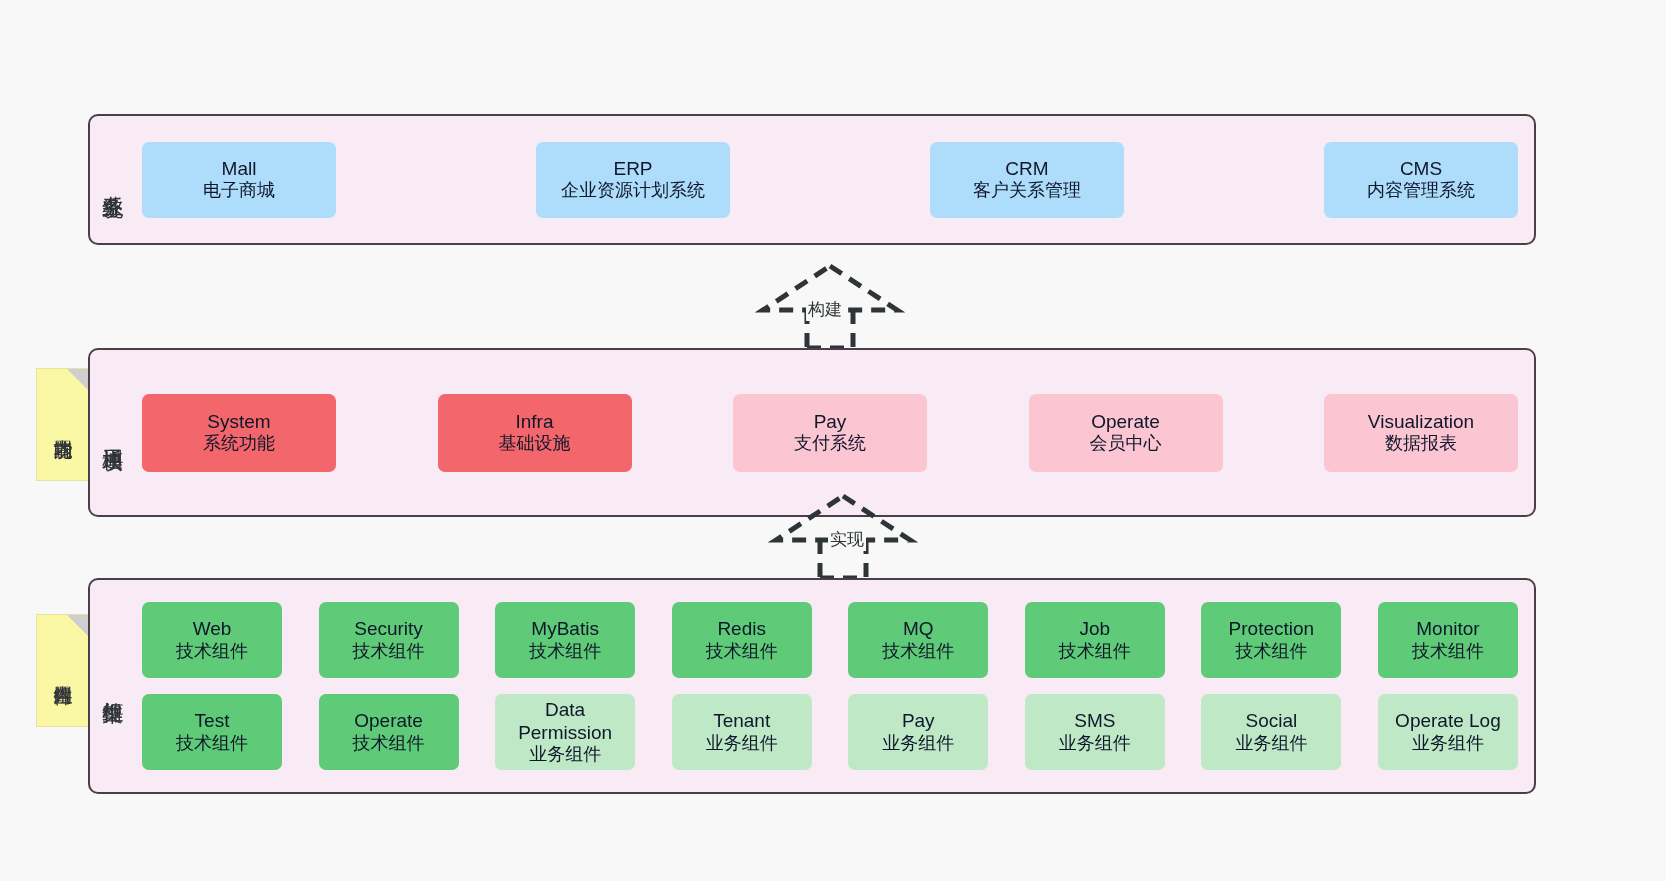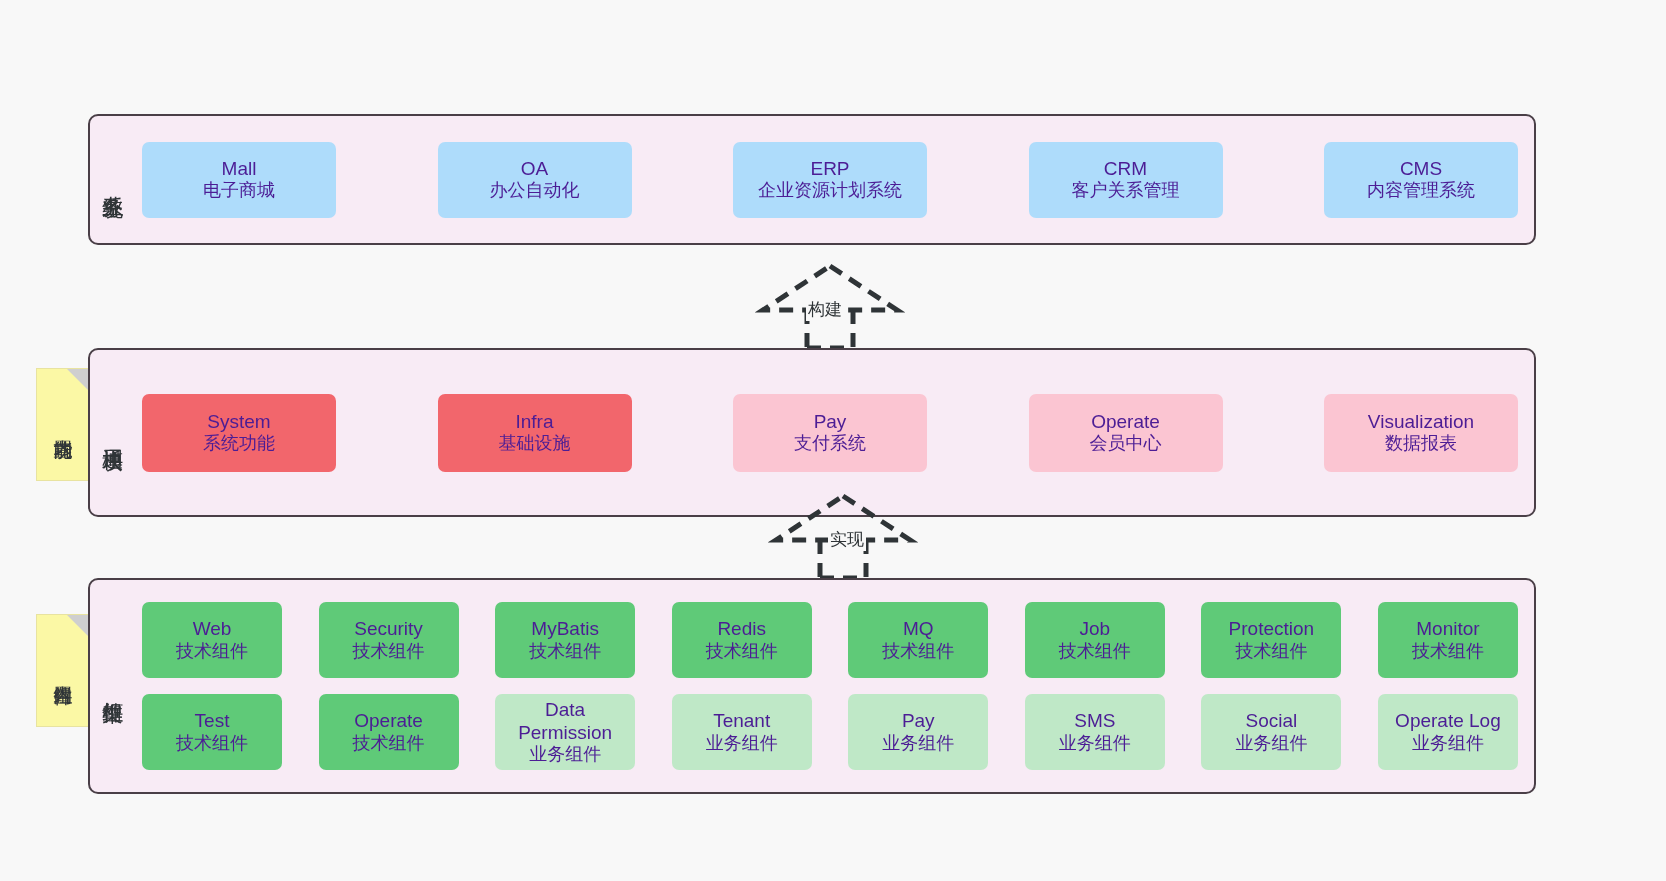--- a/index.html
+++ b/index.html
@@ -72,21 +72,21 @@
   .card {
     box-sizing: border-box;
     border-radius: 7px;
     display: flex;
     flex-direction: column;
     align-items: center;
     justify-content: center;
     text-align: center;
     font-size: 19px;
     line-height: 1.22;
-    color: #4c1d95;
+    color: #0f172a;
     padding: 6px 4px;
     user-select: none;
   }
   .card .en { font-size: 19px; }
   .card .cn { font-size: 18px; }
 
   
   .layer-business .card {
     width: 194px;
     height: 76px;
@@ -162,24 +162,20 @@
 
   <div class="layer layer-business" style="left:88px; top:114px; width:1448px; height:131px;">
     <div class="layer-title">业务系统</div>
     <div class="layer-body">
 
       <div class="card">
         <span class="en">Mall</span>
         <span class="cn">电子商城</span>
       </div>
 
-      <div class="card">
-        <span class="en">OA</span>
-        <span class="cn">办公自动化</span>
-      </div>
 
       <div class="card">
         <span class="en">ERP</span>
         <span class="cn">企业资源计划系统</span>
       </div>
 
       <div class="card">
         <span class="en">CRM</span>
         <span class="cn">客户关系管理</span>
       </div>

